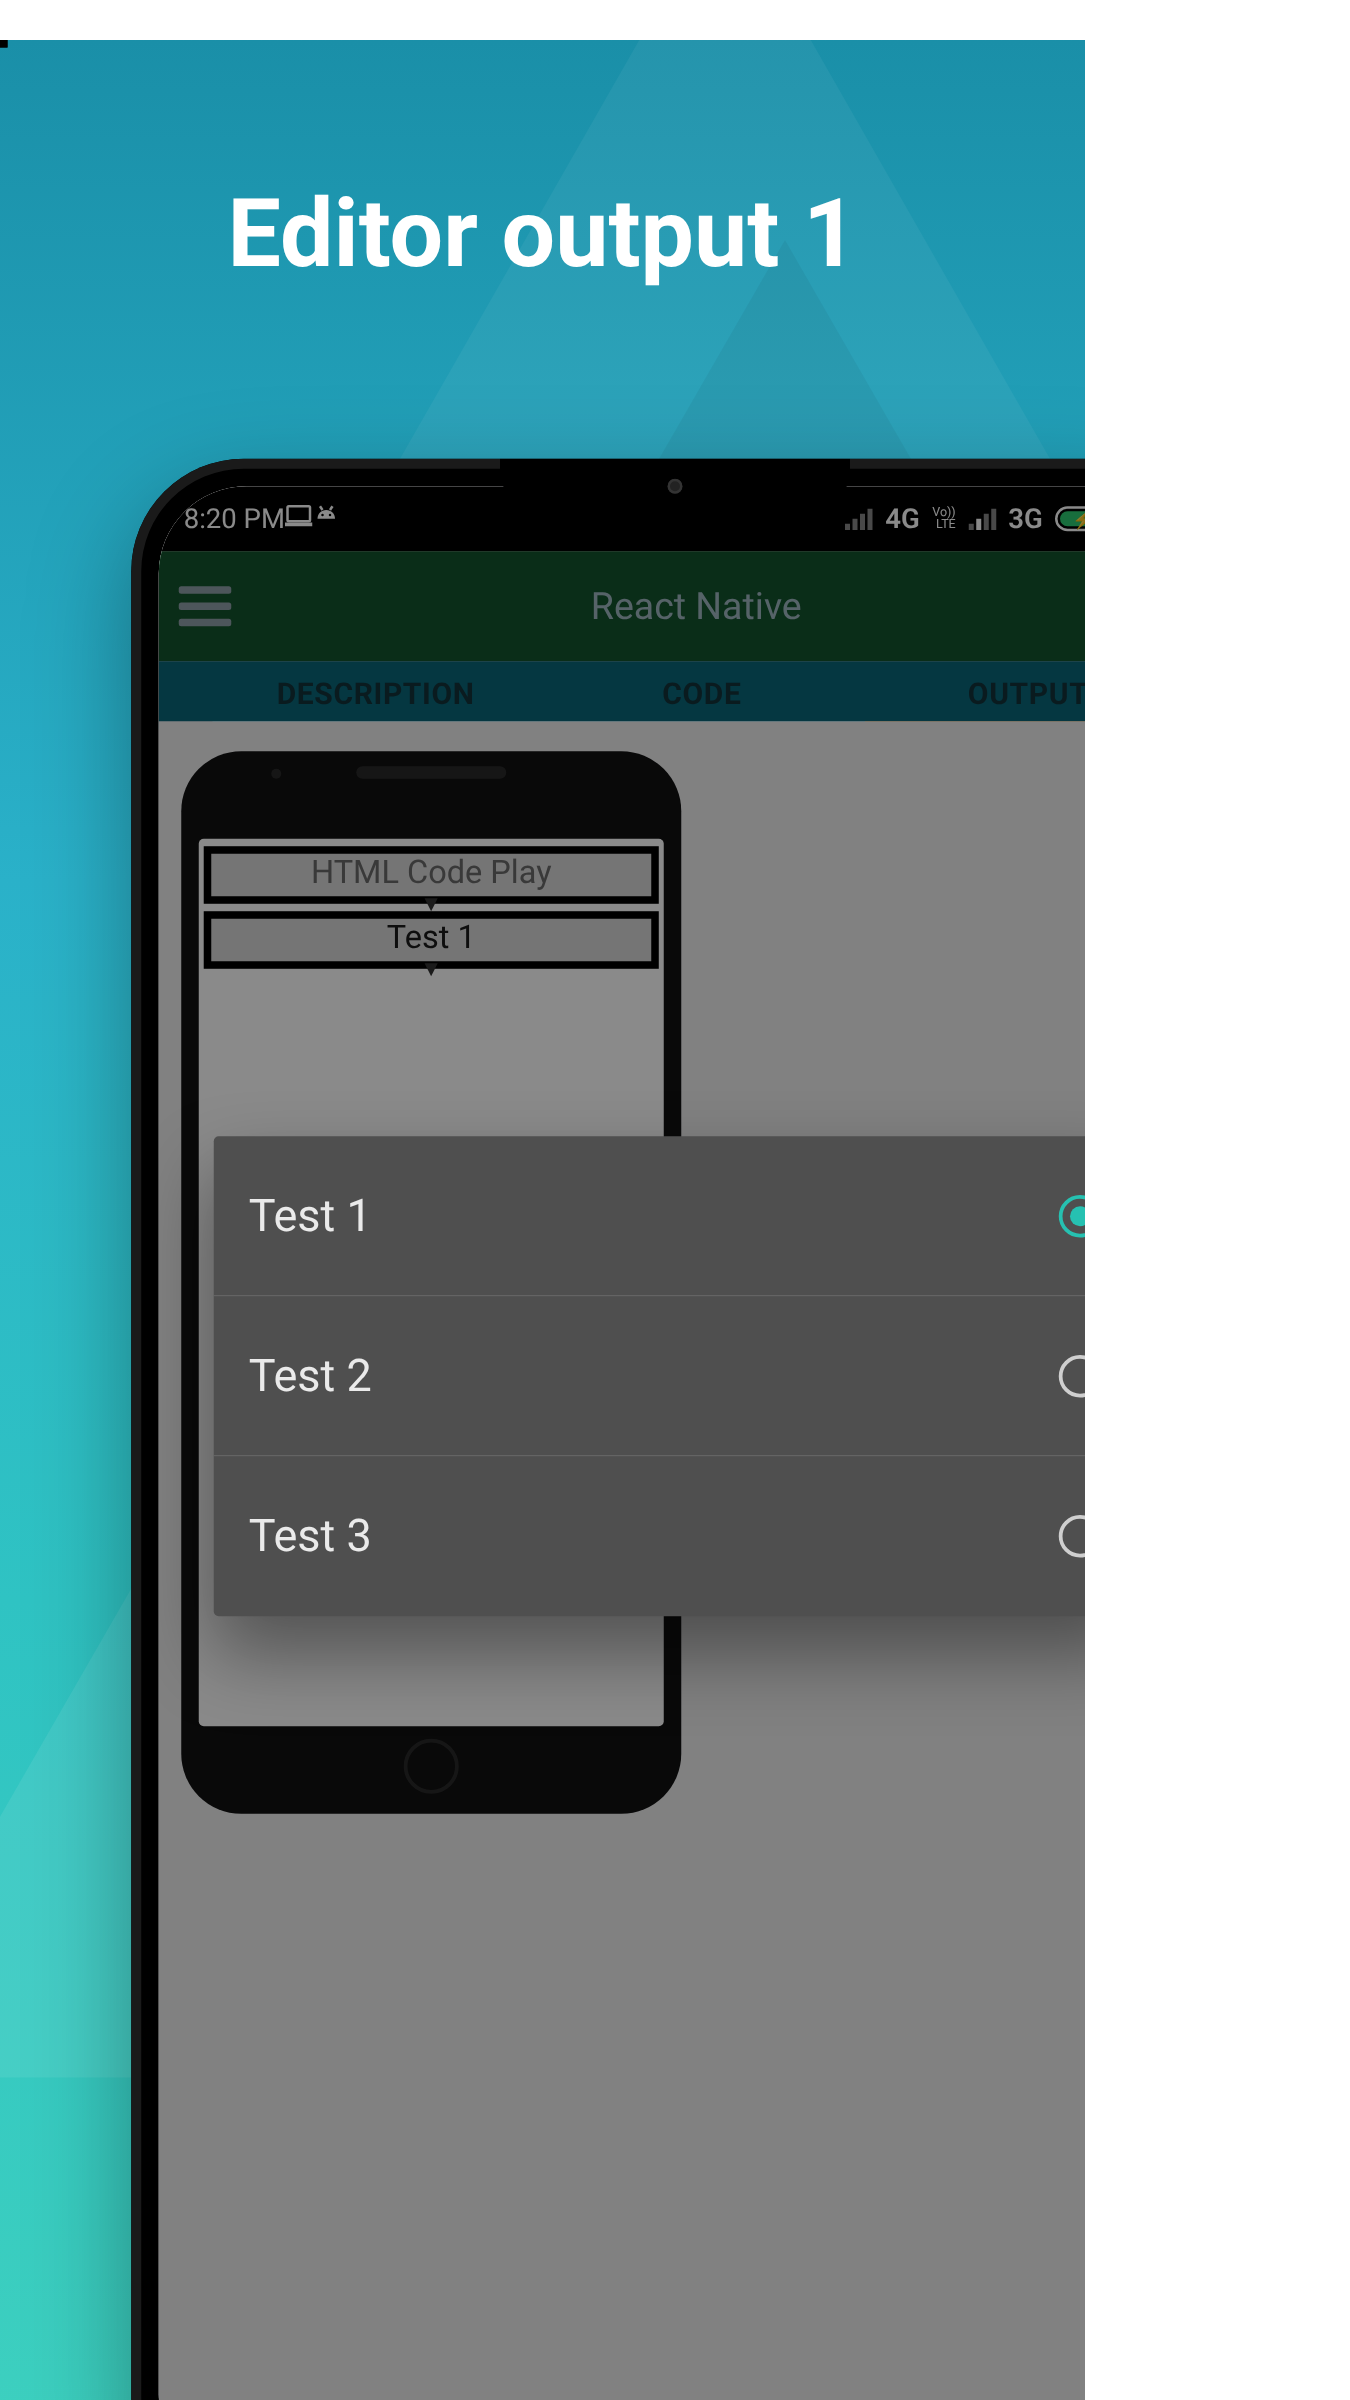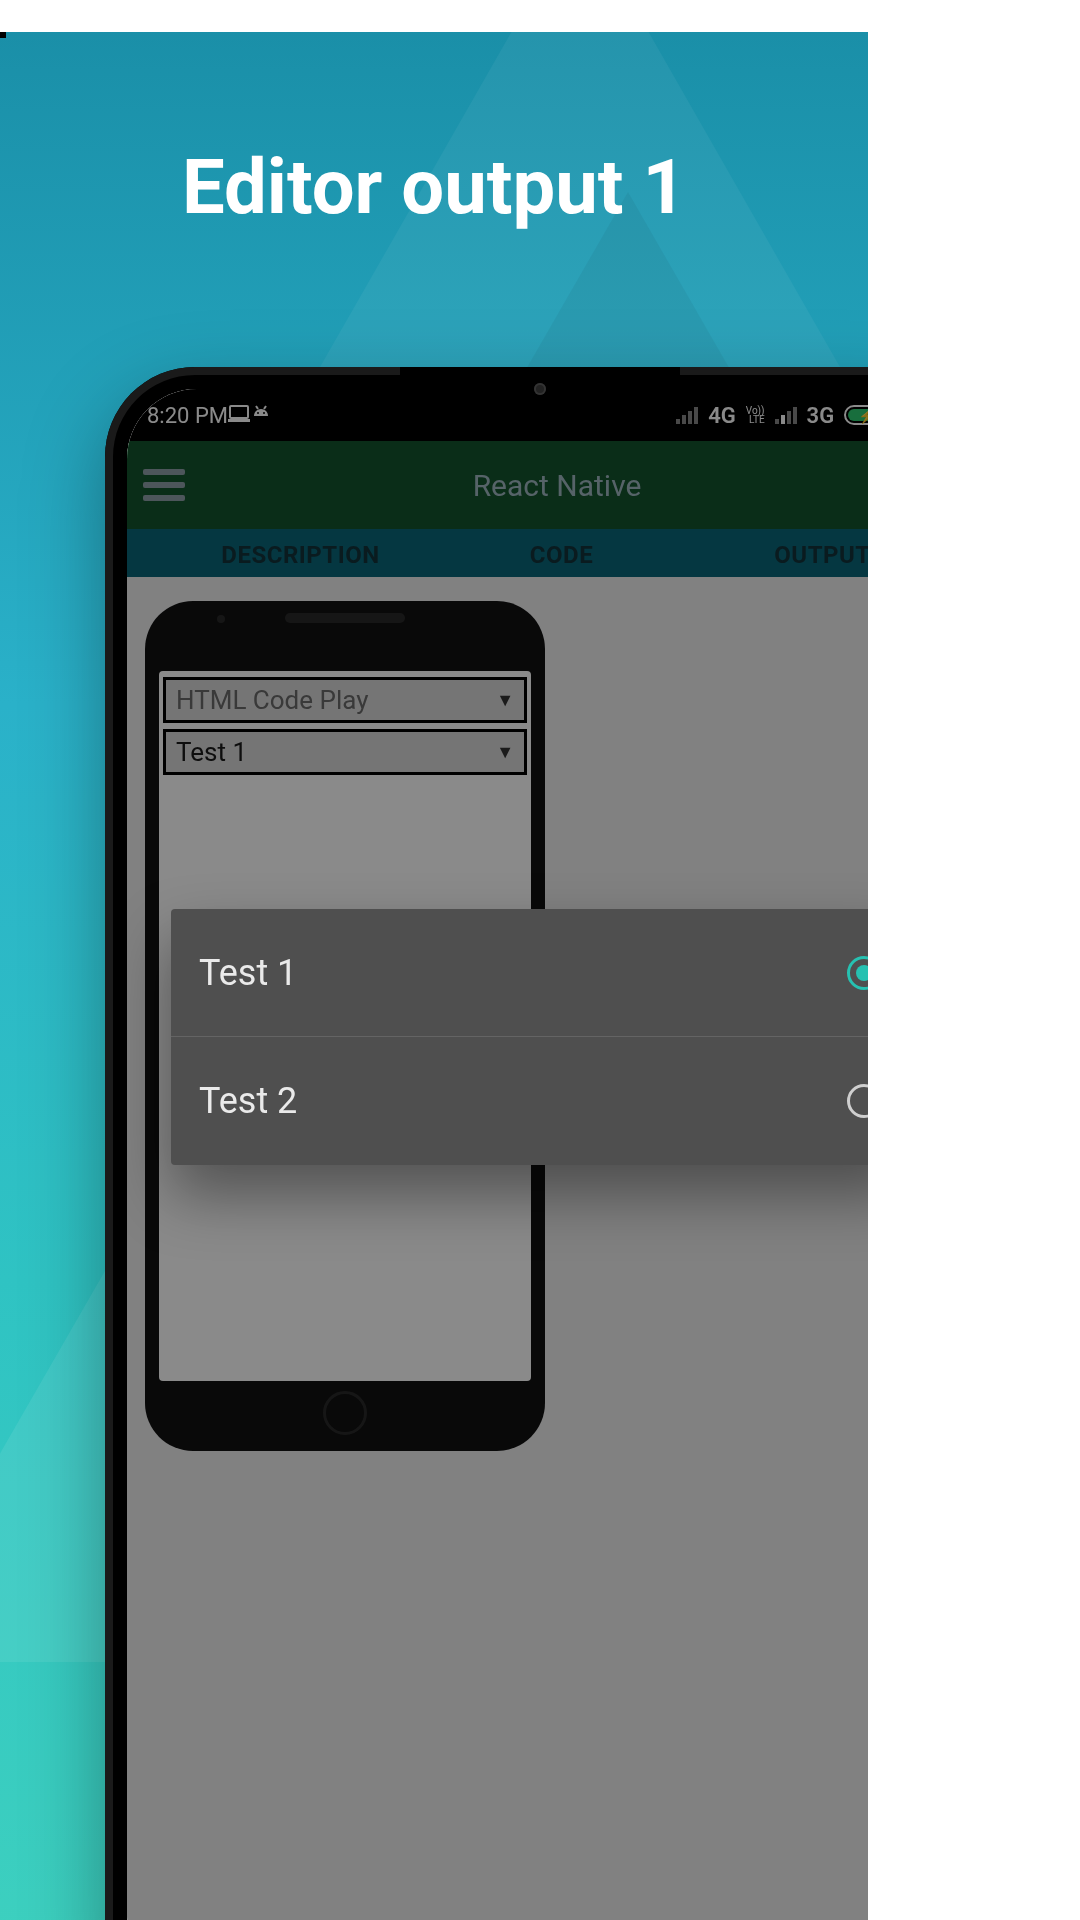--- a/index.html
+++ b/index.html
@@ -153,24 +153,24 @@
     background:#fff;
     border-radius:4px;
     overflow:hidden;
   }
   .preview-home { position:absolute; bottom:16px; left:50%; transform:translateX(-50%); width:44px; height:44px; border:3px solid #2a2a2a; border-radius:50%; }
 
   .select-box {
     margin: 6px 4px 0 4px;
     height: 46px;
     background:#d8d8d8;
-    border:3px solid #000000;
+    border:6px solid #000000;
     display:flex; align-items:center; justify-content:space-between;
     padding:0 10px;
-    font-size:26px; color:#6a6a6a;
+    font-size:26px; color:#6a6a6a;flex-direction:column;
   }
   .select-box.dark-text { color:#1a1a1a; }
   .caret { font-size:18px; color:#333; }
 
   
   .scrim {
     position:absolute; inset:0;
     background: rgba(0,0,0,0.46);
     z-index: 20;
   }
@@ -316,17 +316,23 @@
           <span class="radio selected">
               <span class="inner"></span>
             </span>
         </div>
         <div class="picker-item">
           <span>Test 2</span>
           <span class="radio">
               <span class="inner"></span>
             </span>
         </div>
+        <div class="picker-item">
+          <span>Test 3</span>
+          <span class="radio">
+              <span class="inner"></span>
+            </span>
+        </div>
       </div>
 
     </div>
   </div>
 </div>
 
 </body></html>

